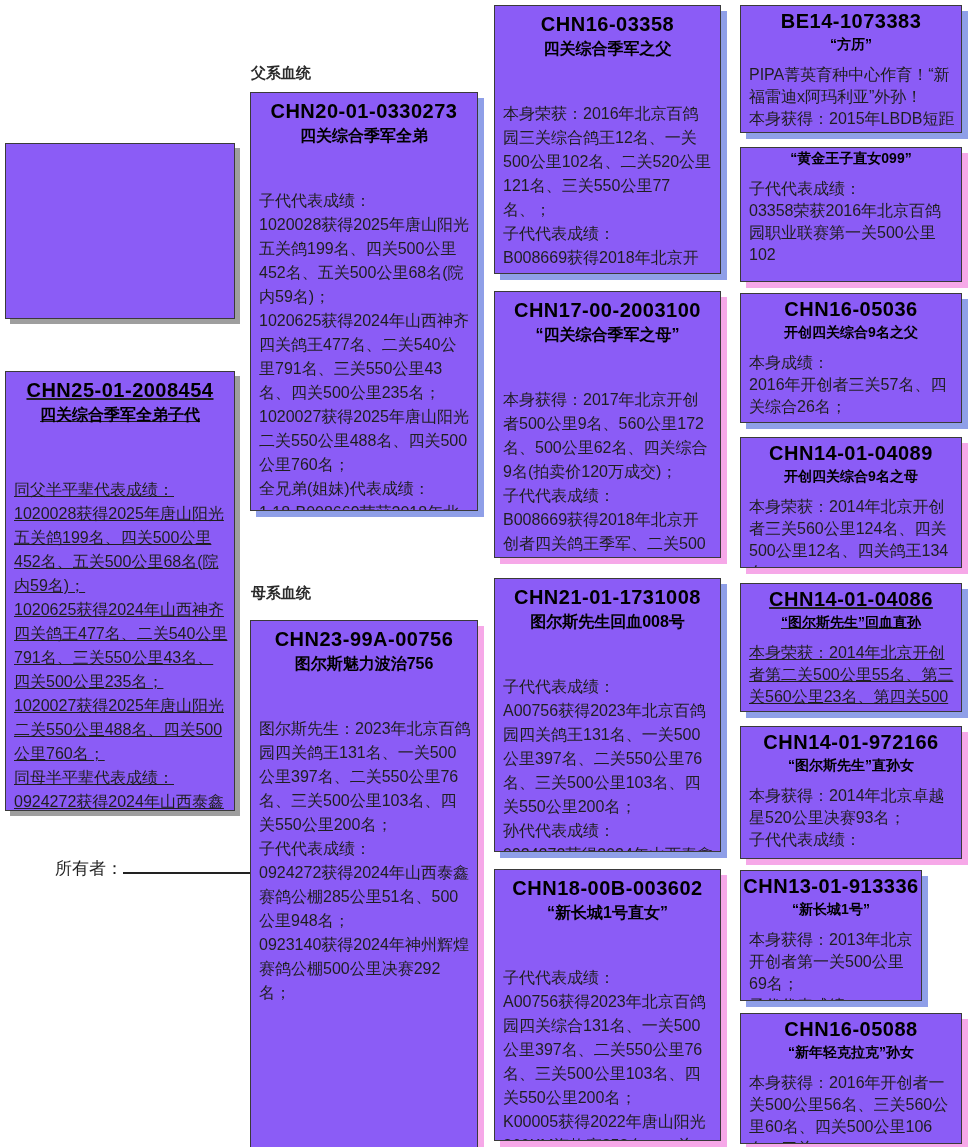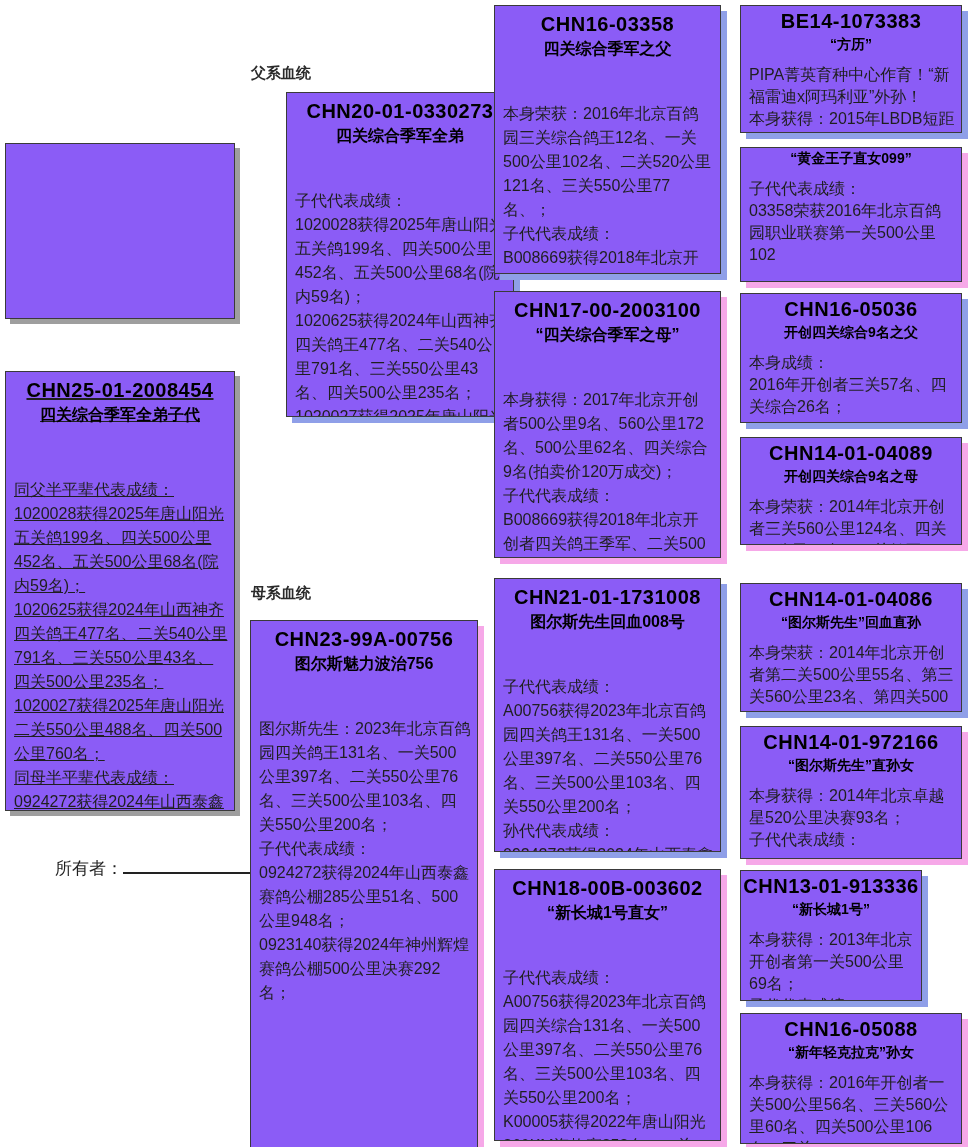--- a/index.html
+++ b/index.html
@@ -68,31 +68,31 @@
   #owner-underline{
     display:inline-block;
     width:150px;
     border-bottom:2px solid #222;
     height:16px;
     vertical-align:baseline;
   }
   
   #box-empty  {left:5px;  top:143px; width:230px;height:176px;}
   #box-subject{left:5px;  top:371px; width:230px;height:440px;text-decoration:underline;}
-  #box-father {left:250px;top:92px;  width:228px;height:325px;margin-left:36px;}
+  #box-father {left:250px;top:92px;  width:228px;height:419px;}
   #box-mother {left:250px;top:620px; width:228px;height:532px;}
   #box-ff {left:494px;top:5px;   width:227px;height:269px;}
   #box-fm {left:494px;top:291px; width:227px;height:267px;}
   #box-mf {left:494px;top:578px; width:227px;height:274px;}
   #box-mm {left:494px;top:869px; width:227px;height:272px;}
   #box-fff{left:740px;top:5px;   width:222px;height:128px;}
   #box-ffm{left:740px;top:147px; width:222px;height:135px;}
   #box-fmf{left:740px;top:293px; width:222px;height:130px;}
-  #box-fmm{left:740px;top:437px; width:222px;height:108px;}
-  #box-mff{left:740px;top:583px; width:222px;height:129px;}
+  #box-fmm{left:740px;top:437px; width:222px;height:131px;}
+  #box-mff{left:740px;top:583px; width:222px;height:129px;text-decoration:underline;}
   #box-mfm{left:740px;top:726px; width:222px;height:133px;}
   #box-mmf{left:740px;top:870px; width:182px;height:131px;}
   #box-mmm{left:740px;top:1013px;width:222px;height:131px;}
 </style>
 </head>
 <body>
 
 <div id="stage">
 
   <div id="label-paternal" class="lineage-label">父系血统</div>

